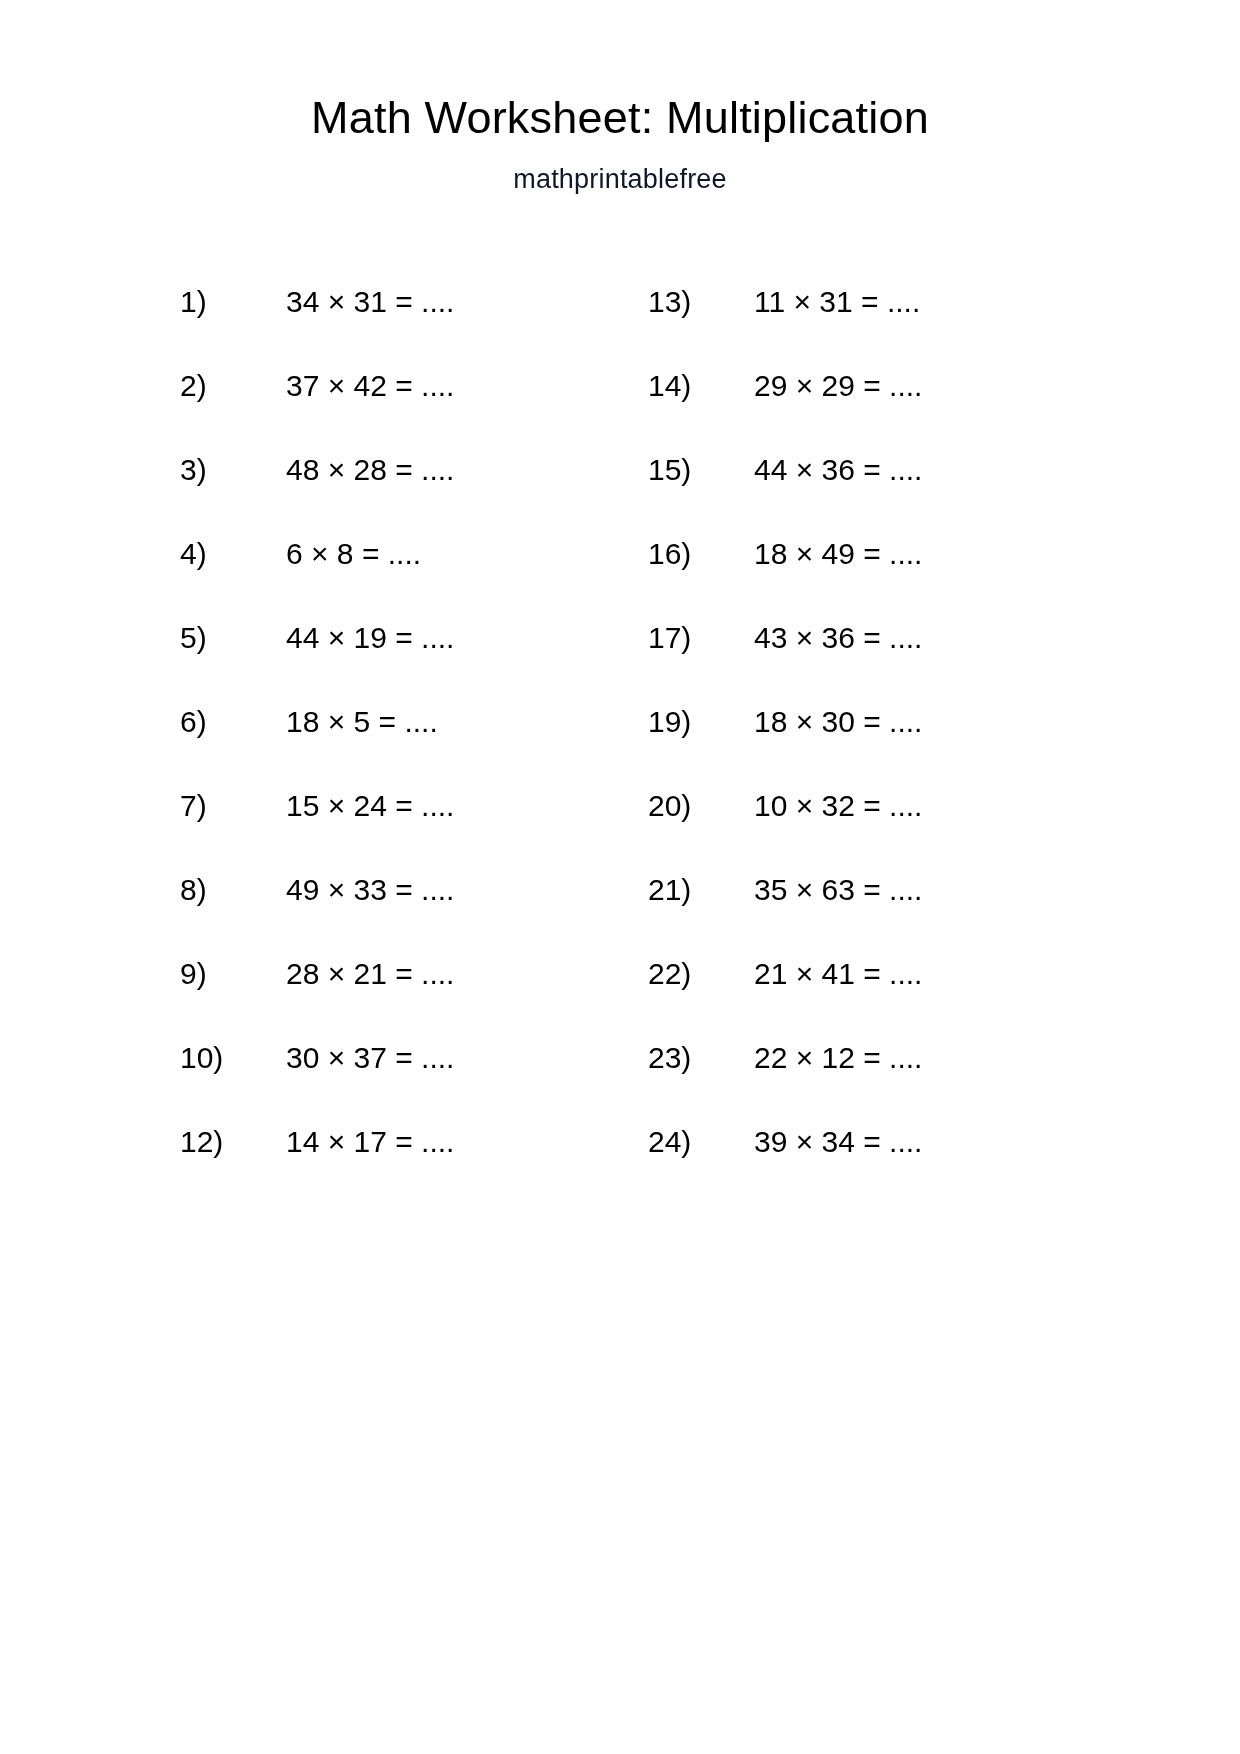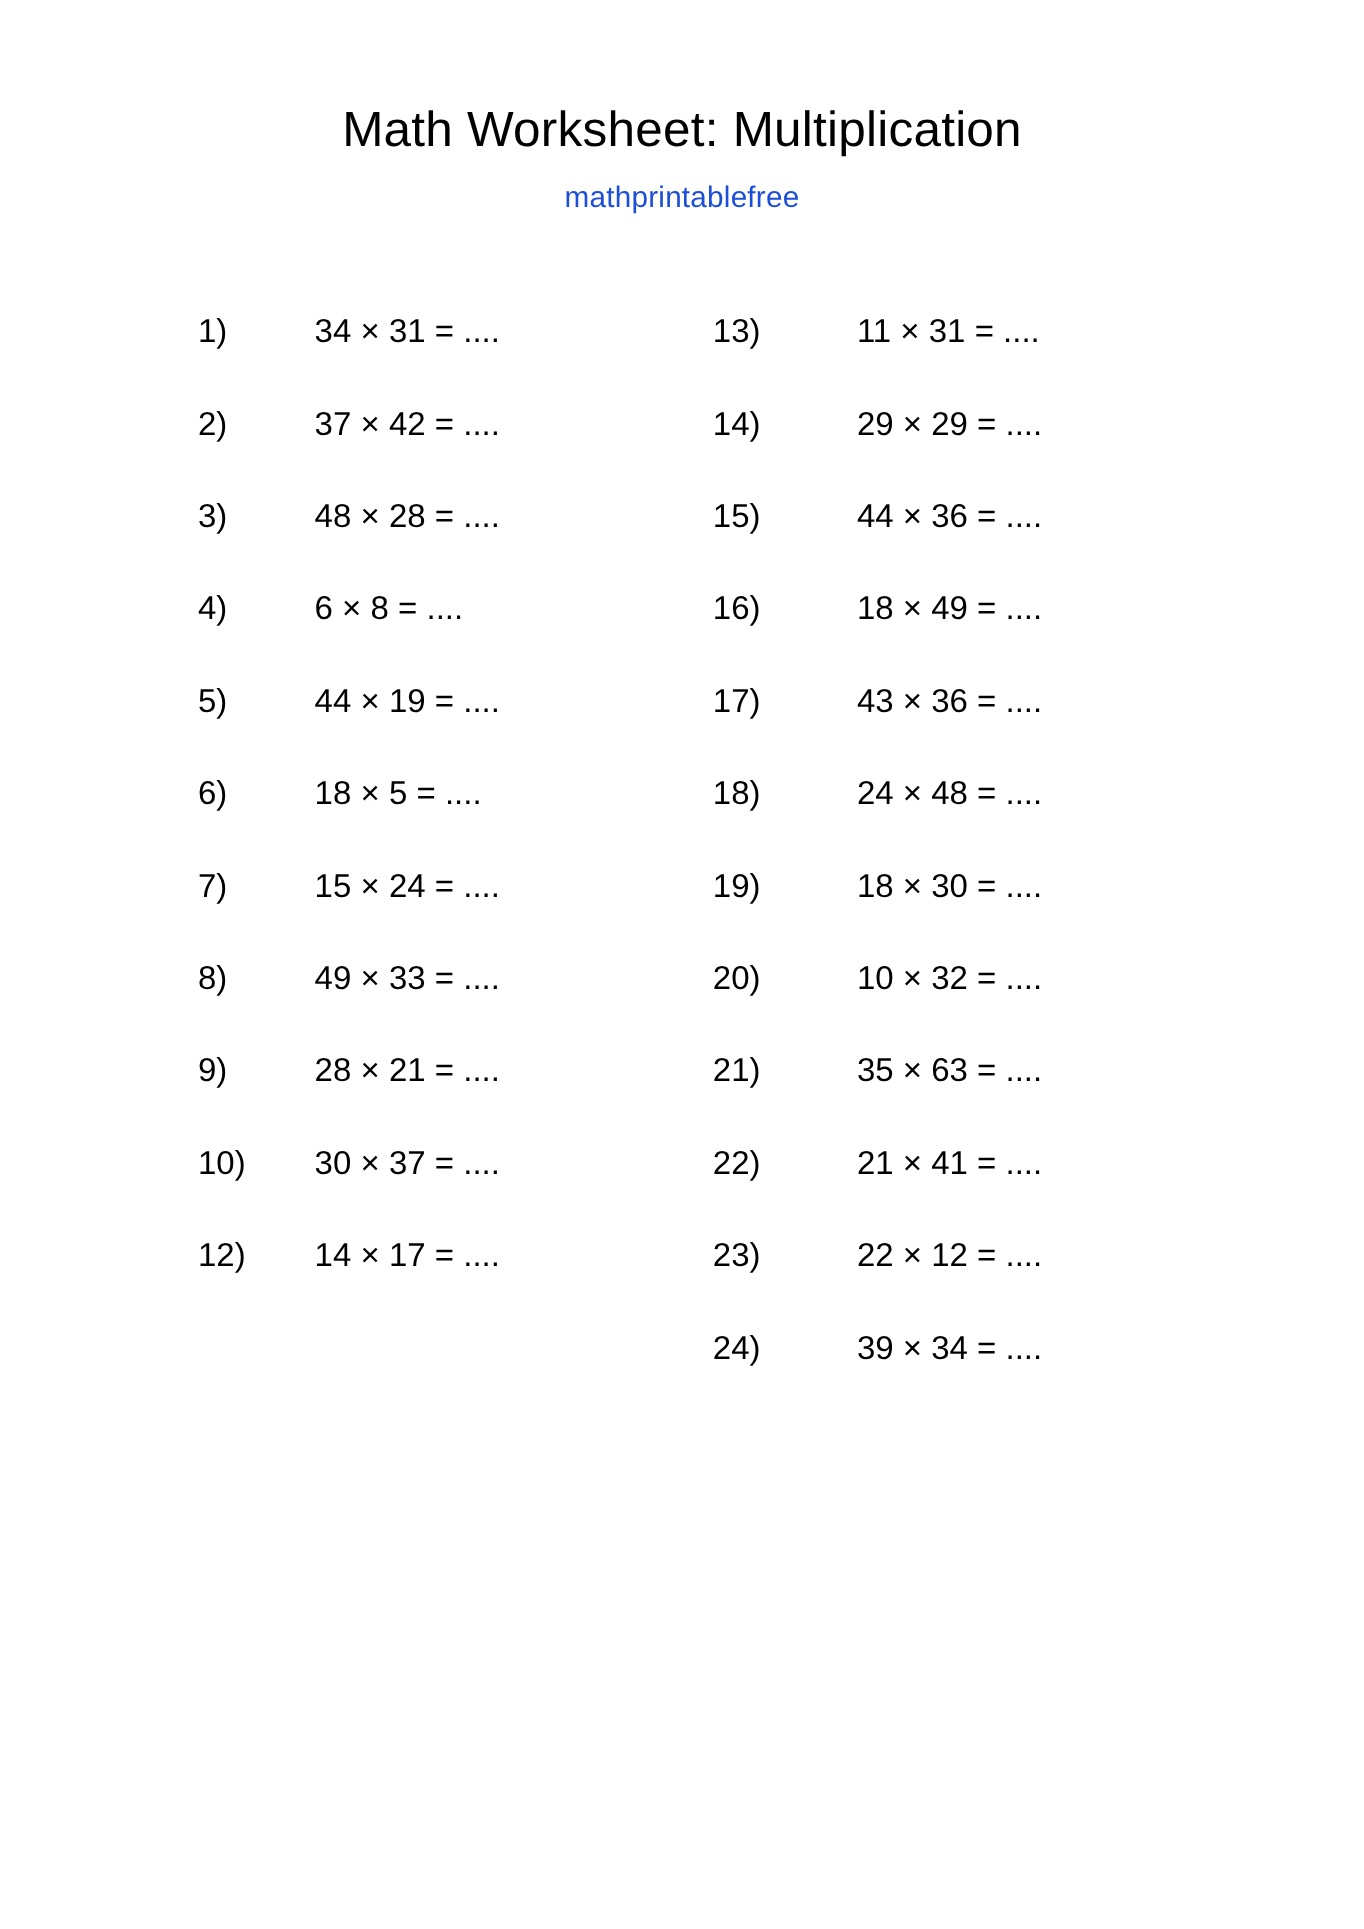--- a/index.html
+++ b/index.html
@@ -27,21 +27,21 @@
     font-size: 45px;
     font-weight: normal;
     color: #000000;
     margin: 0;
     padding-top: 92px;
     letter-spacing: 0.2px;
   }
   .subtitle {
     text-align: center;
     font-size: 27px;
-    color: #1d4ed8;
+    color: #0f172a;
     margin: 0;
     padding-top: 20px;
     letter-spacing: 0.2px;
   }
   .problems {
     margin-top: 92px;
     display: grid;
     grid-template-columns: 520px 520px;
     column-gap: 0px;
     padding-left: 100px;
@@ -56,21 +56,20 @@
     align-items: baseline;
     font-size: 30px;
     line-height: 1;
     height: 84px;
   }
   .col-left .problem {
     padding-left: 80px;
   }
   .col-right .problem {
     padding-left: 28px;
-    gap: 25px;
   }
   .num {
     display: inline-block;
     min-width: 62px;
     text-align: left;
     white-space: nowrap;
   }
   .expr {
     white-space: nowrap;
     margin-left: 44px;
@@ -148,24 +147,20 @@
       </div>
       <div class="problem">
         <span class="num">16)</span>
         <span class="expr">18 × 49 = ....</span>
       </div>
       <div class="problem">
         <span class="num">17)</span>
         <span class="expr">43 × 36 = ....</span>
       </div>
       <div class="problem">
-        <span class="num">18)</span>
-        <span class="expr">24 × 48 = ....</span>
-      </div>
-      <div class="problem">
         <span class="num">19)</span>
         <span class="expr">18 × 30 = ....</span>
       </div>
       <div class="problem">
         <span class="num">20)</span>
         <span class="expr">10 × 32 = ....</span>
       </div>
       <div class="problem">
         <span class="num">21)</span>
         <span class="expr">35 × 63 = ....</span>

